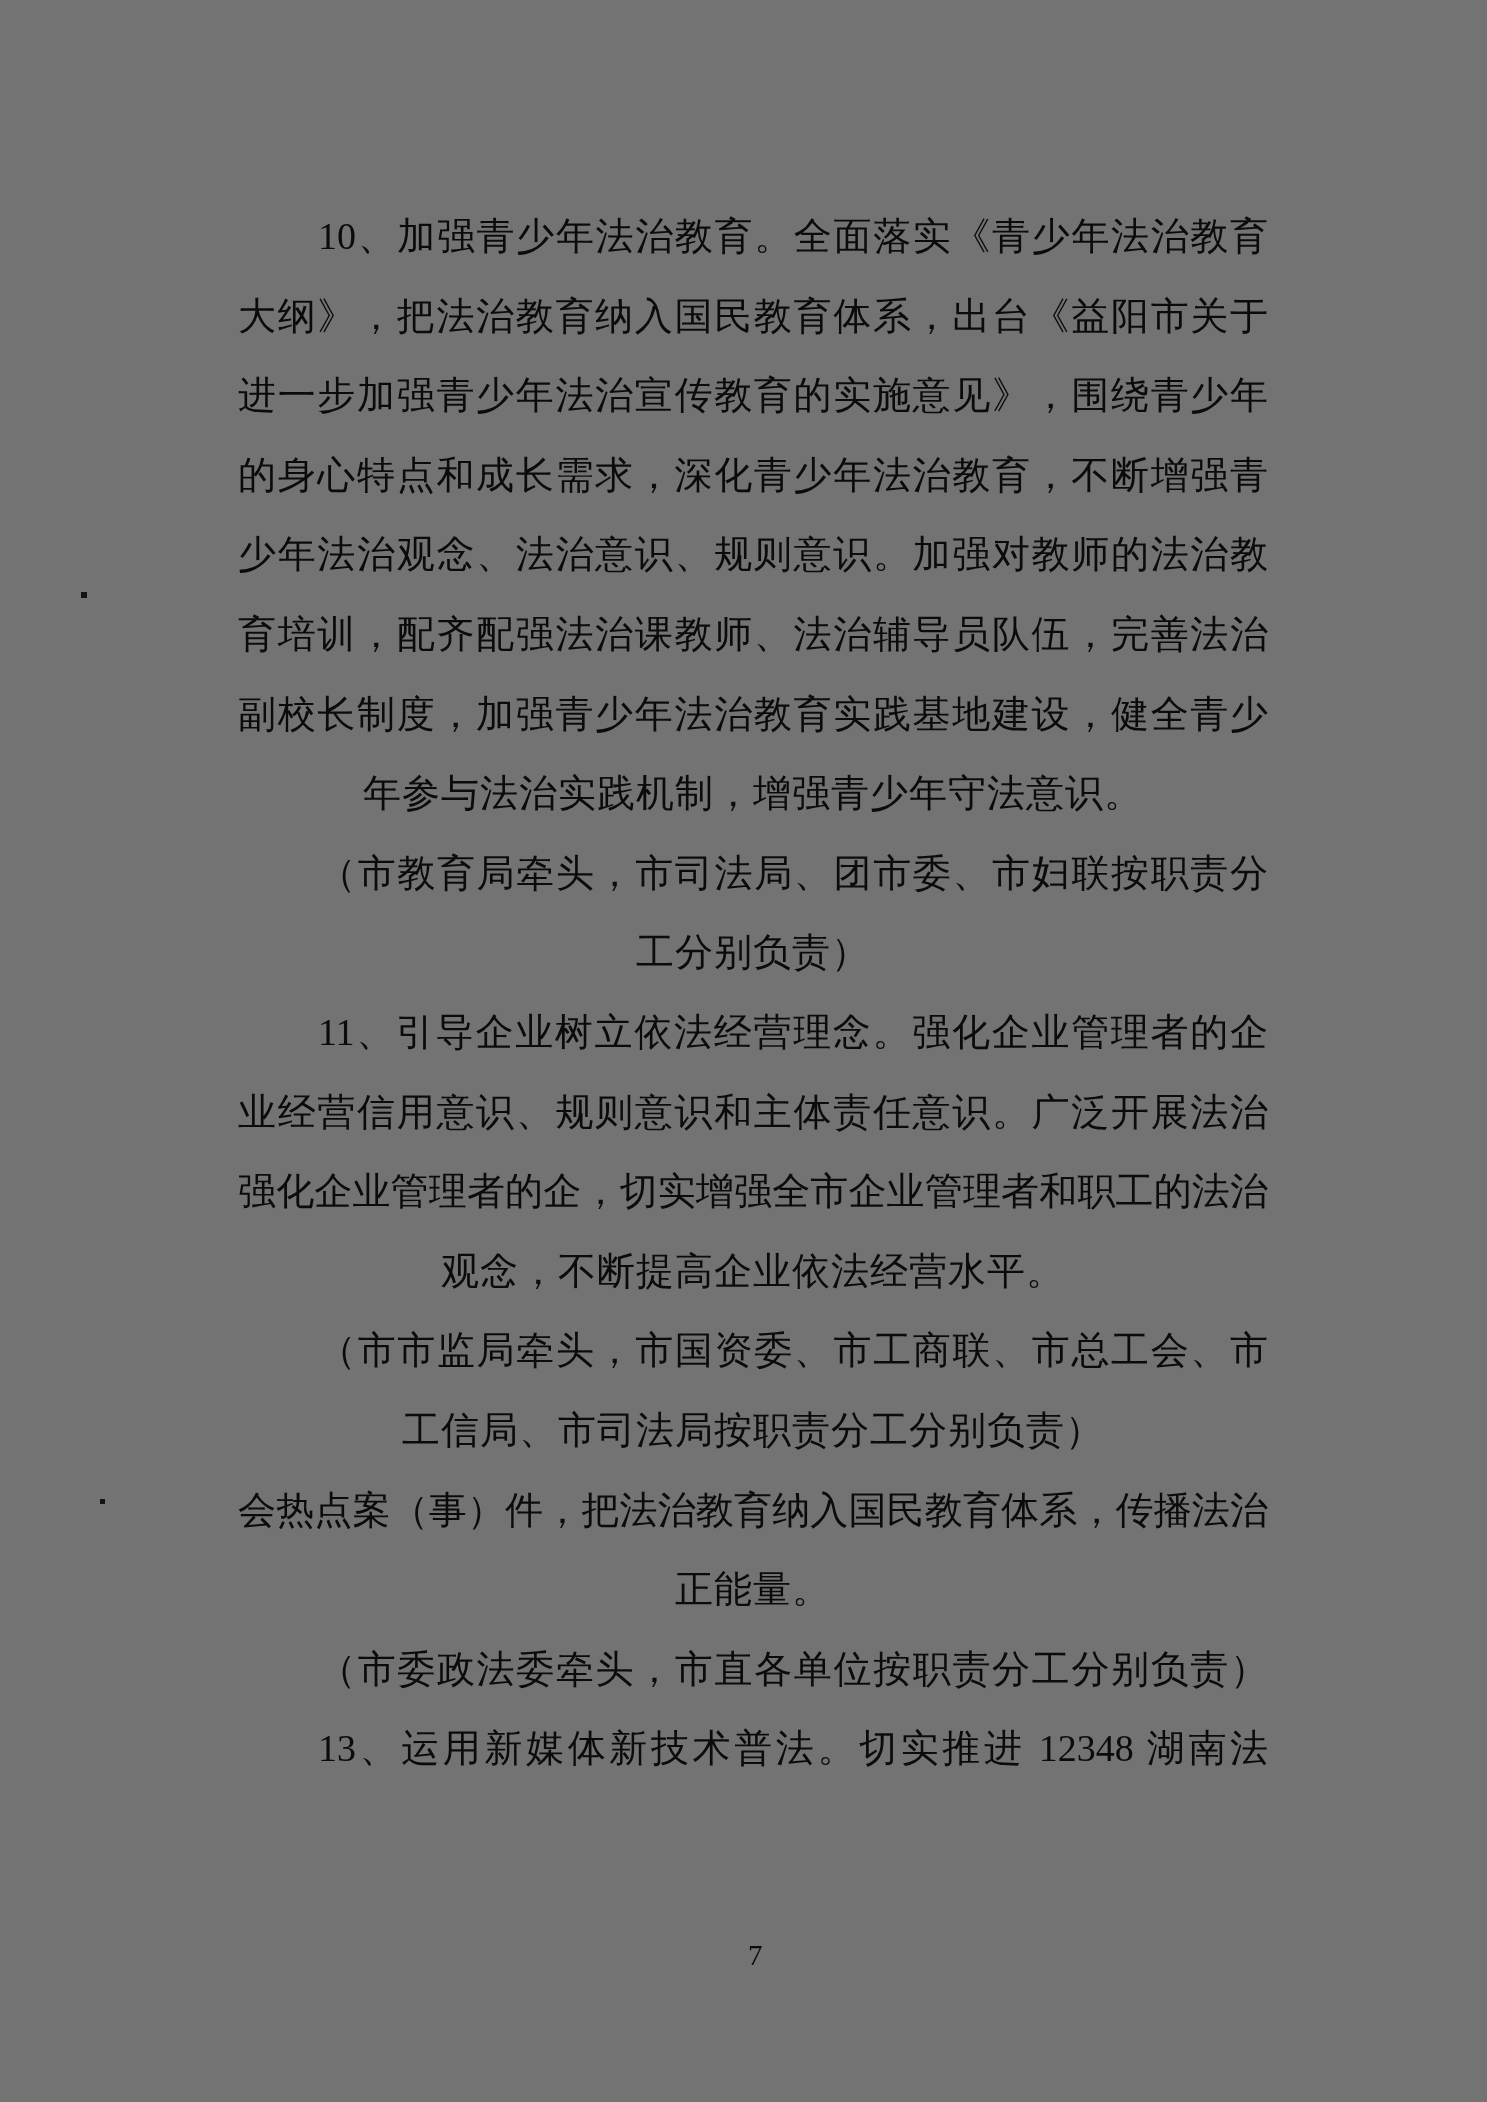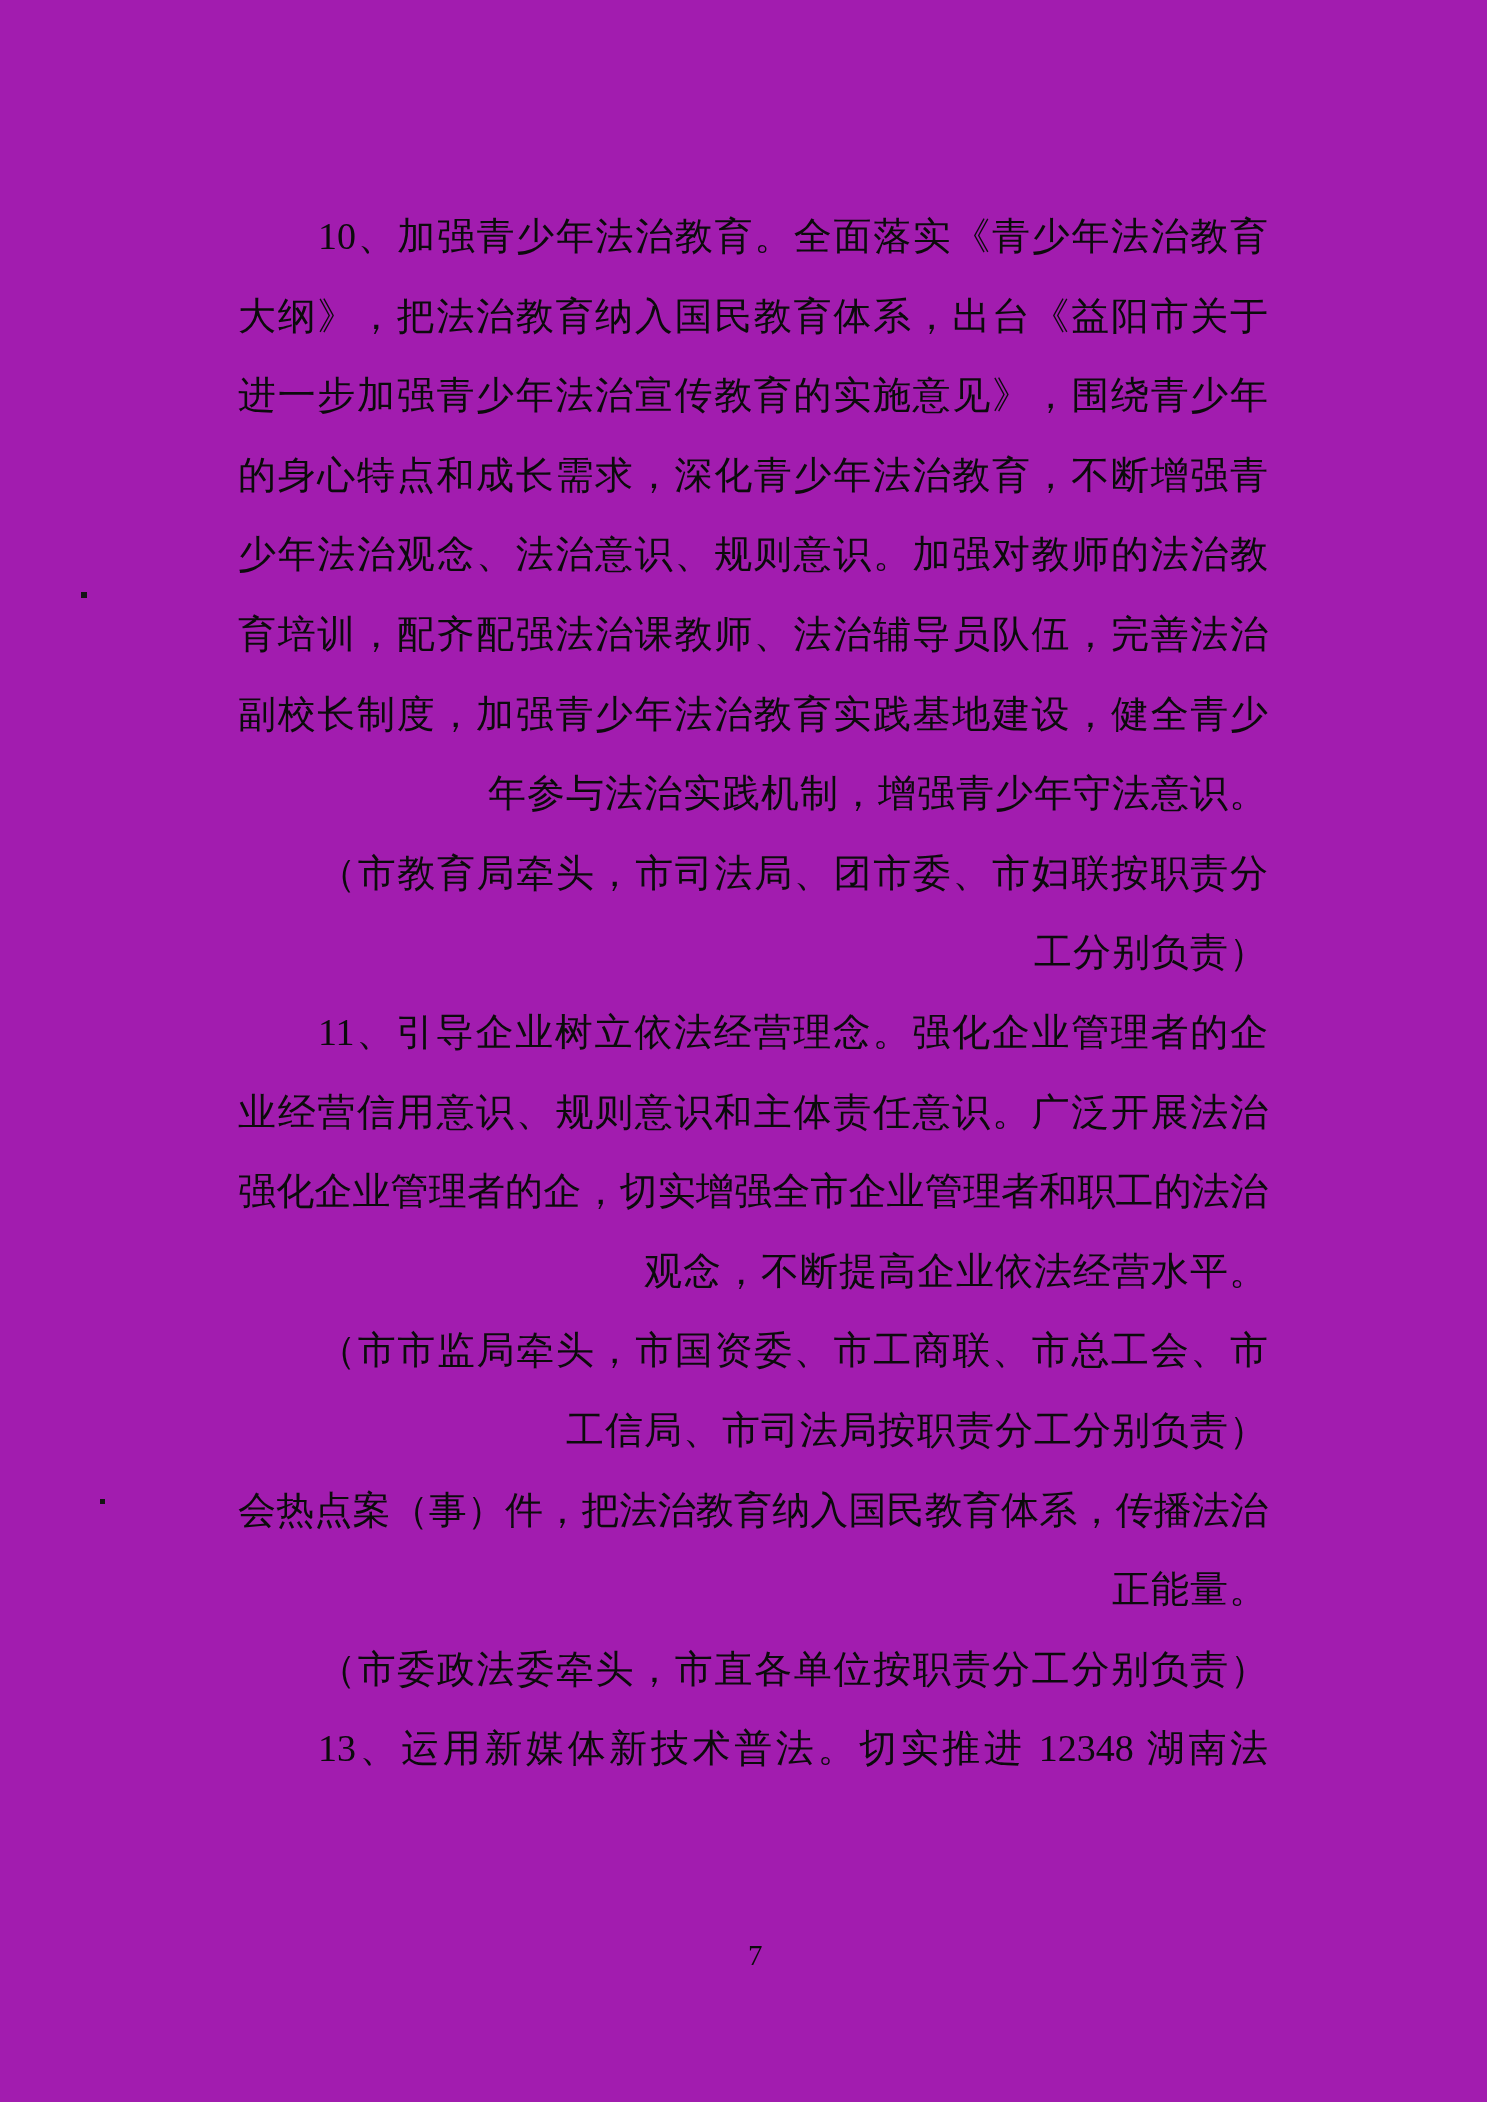--- a/index.html
+++ b/index.html
@@ -4,37 +4,37 @@
 <style>
   html, body {
     margin: 0;
     padding: 0;
     background: #ffffff;
   }
   .page {
     position: relative;
     width: 1487px;
     height: 2102px;
-    background: #a21caf;
+    background: #737373;
     overflow: hidden;
     font-family: "Liberation Serif", serif;
     color: #0b0b0b;
   }
   .text-block {
     position: absolute;
     left: 238px;
     top: 197px;
     width: 1030px;
   }
   .line {
     font-size: 38px;
     height: 79.6px;
     line-height: 79.6px;
     white-space: nowrap;
-    text-align: right;
+    text-align: center;
     letter-spacing: 1px;
   }
   .line.full {
     white-space: normal;
     text-align: justify;
     text-align-last: justify;
     letter-spacing: 0;
   }
   .line.indent {
     padding-left: 80px;

